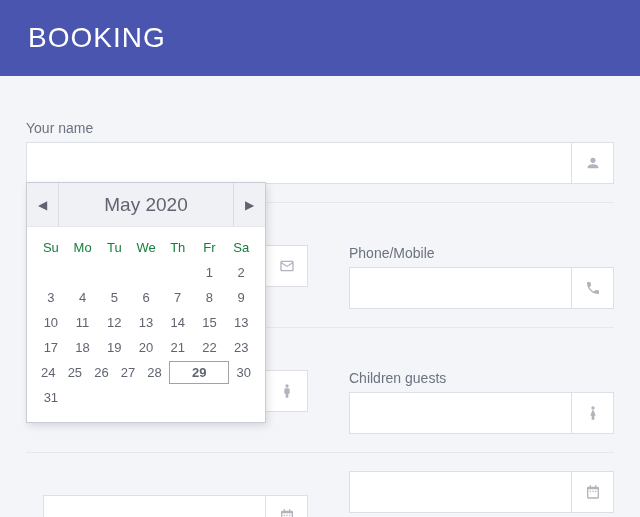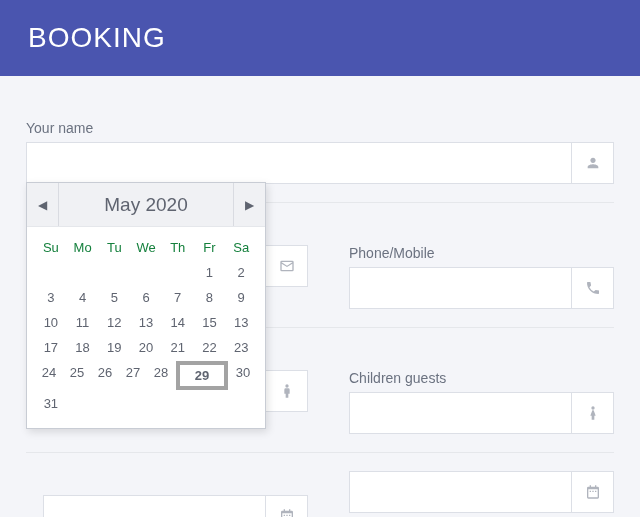--- a/index.html
+++ b/index.html
@@ -42,21 +42,21 @@
     cursor: pointer;
     font-size: 12px;
   }
   .dp-nav-left { border-right: 1px solid #d9dbe1; }
   .dp-nav-right { border-left: 1px solid #d9dbe1; }
   .dp-title { flex: 1; display: flex; align-items: center; justify-content: center; color: #5f6470; font-size: 19px; }
   .dp-grid { padding: 8px 8px 12px 8px; }
   .dp-row { display: flex; }
   .dp-cell { flex: 1; text-align: center; font-size: 13px; padding: 5px 0; color: #5f6470; }
   .dp-head .dp-cell { color: #15803d; font-weight: 400; }
-  .dp-today { border: 4px solid #a3a3a3; margin: 1px; padding: 3px 8px; font-weight: 600; }
+  .dp-today { border: 1px solid #a3a3a3; margin: 1px; padding: 3px 16px; font-weight: 600; }
 </style>
 </head>
 <body>
 
 <div class="header">
   <h1>BOOKING</h1>
 </div>
 
 <div class="form-area">
 

